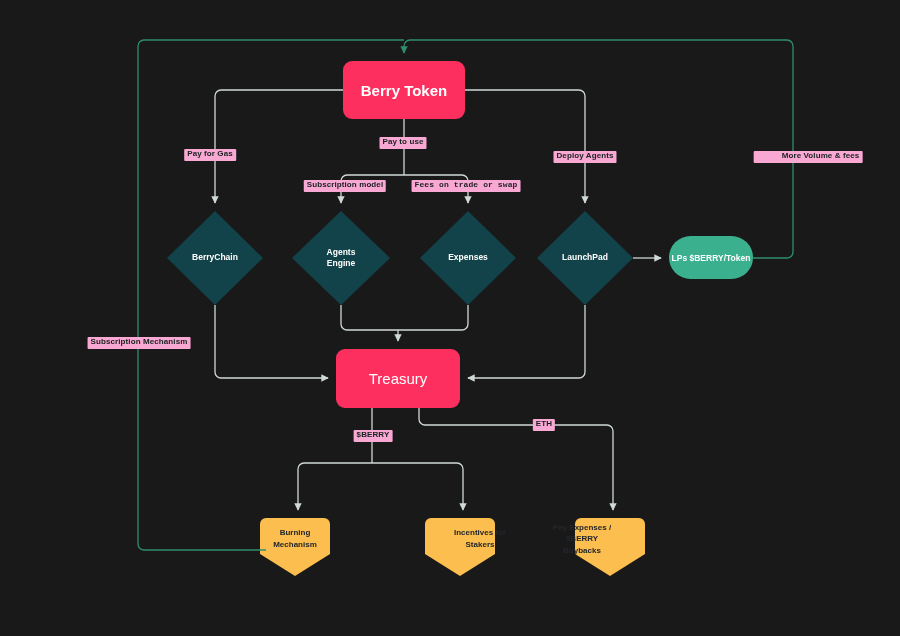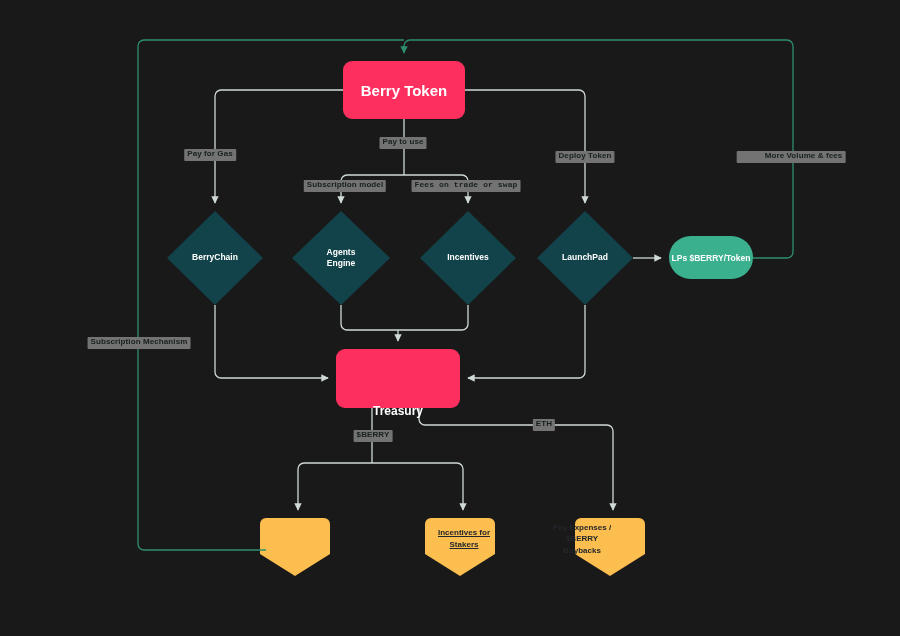--- a/index.html
+++ b/index.html
@@ -29,33 +29,33 @@
     display: flex;
     align-items: center;
     justify-content: center;
     text-align: center;
     color: #ffffff;
     pointer-events: none;
     white-space: pre-line;
   }
   .edge-label {
     position: absolute;
-    background: #737373;
+    background: #f9a8d4;
     color: #17201f;
     font-size: 8px;
     font-weight: bold;
     letter-spacing: 0.1px;
     padding: 1px 3px 2px 3px;
     border-radius: 1px;
     white-space: nowrap;
     transform: translate(-50%, -50%);
     line-height: 1.1;
   }
   .lbl-berry-token { font-size: 15px; font-weight: bold; }
-  .lbl-treasury { font-size: 12px; font-weight: bold; margin-top: 32px; }
+  .lbl-treasury { font-size: 15px; font-weight: normal; }
   .lbl-diamond { font-size: 8.5px; font-weight: bold; line-height: 1.35; }
   .lbl-pill { font-size: 8.5px; font-weight: bold; }
   .lbl-flag { font-size: 8px; font-weight: bold; color: #23262b; line-height: 1.45; }
 </style>
 </head>
 <body>
 
 <div id="canvas-root">
 
   <svg class="flow-svg" viewBox="0 0 900 636">
@@ -117,47 +117,49 @@
     </g>
   </svg>
 
   <div class="node-label lbl-berry-token" style="left:343px; top:61px; width:122px; height:58px;">Berry Token</div>
 
   <div class="node-label lbl-diamond" style="left:167px; top:211px; width:96px; height:94px;">BerryChain</div>
 
   <div class="node-label lbl-diamond" style="left:292px; top:211px; width:98px; height:94px;">Agents
 Engine</div>
 
-  <div class="node-label lbl-diamond" style="left:420px; top:211px; width:96px; height:94px;">Incentives</div>
+  <div class="node-label lbl-diamond" style="left:420px; top:211px; width:96px; height:94px;">Expenses</div>
 
   <div class="node-label lbl-diamond" style="left:537px; top:211px; width:96px; height:94px;">LaunchPad</div>
 
   <div class="node-label lbl-pill" style="left:669px; top:236px; width:84px; height:43px;">LPs $BERRY/Token</div>
 
   <div class="node-label lbl-treasury" style="left:336px; top:349px; width:124px; height:59px;">Treasury</div>
 
+  <div class="node-label lbl-flag" style="left:259px; top:518px; width:72px; height:42px;">Burning
+Mechanism</div>
 
-  <div class="node-label lbl-flag" style="left:428px; top:518px; width:72px; height:42px;text-decoration:underline;">Incentives for
+  <div class="node-label lbl-flag" style="left:444px; top:518px; width:72px; height:42px;">Incentives for
 Stakers</div>
 
   <div class="node-label lbl-flag" style="left:546px; top:516px; width:72px; height:46px;">Pay Expenses /
 $BERRY
 Buybacks</div>
 
   <div class="edge-label" style="left:210px; top:155px;">Pay for Gas</div>
 
   <div class="edge-label" style="left:403px; top:143px;">Pay to use</div>
 
   <div class="edge-label" style="left:345px; top:186px;text-align:right;">Subscription model</div>
 
   <div class="edge-label" style="left:466px; top:186px;font-family:Liberation Mono, monospace;">Fees on trade or swap</div>
 
-  <div class="edge-label" style="left:585px; top:157px;">Deploy Token</div>
+  <div class="edge-label" style="left:585px; top:157px;">Deploy Agents</div>
 
-  <div class="edge-label" style="left:791px; top:157px;padding-left:28px;">More Volume &amp; fees</div>
+  <div class="edge-label" style="left:808px; top:157px;padding-left:28px;">More Volume &amp; fees</div>
 
   <div class="edge-label" style="left:139px; top:343px;">Subscription Mechanism</div>
 
   <div class="edge-label" style="left:373px; top:436px;">$BERRY</div>
 
   <div class="edge-label" style="left:544px; top:425px;">ETH</div>
 
 </div>
 
 </body></html>

